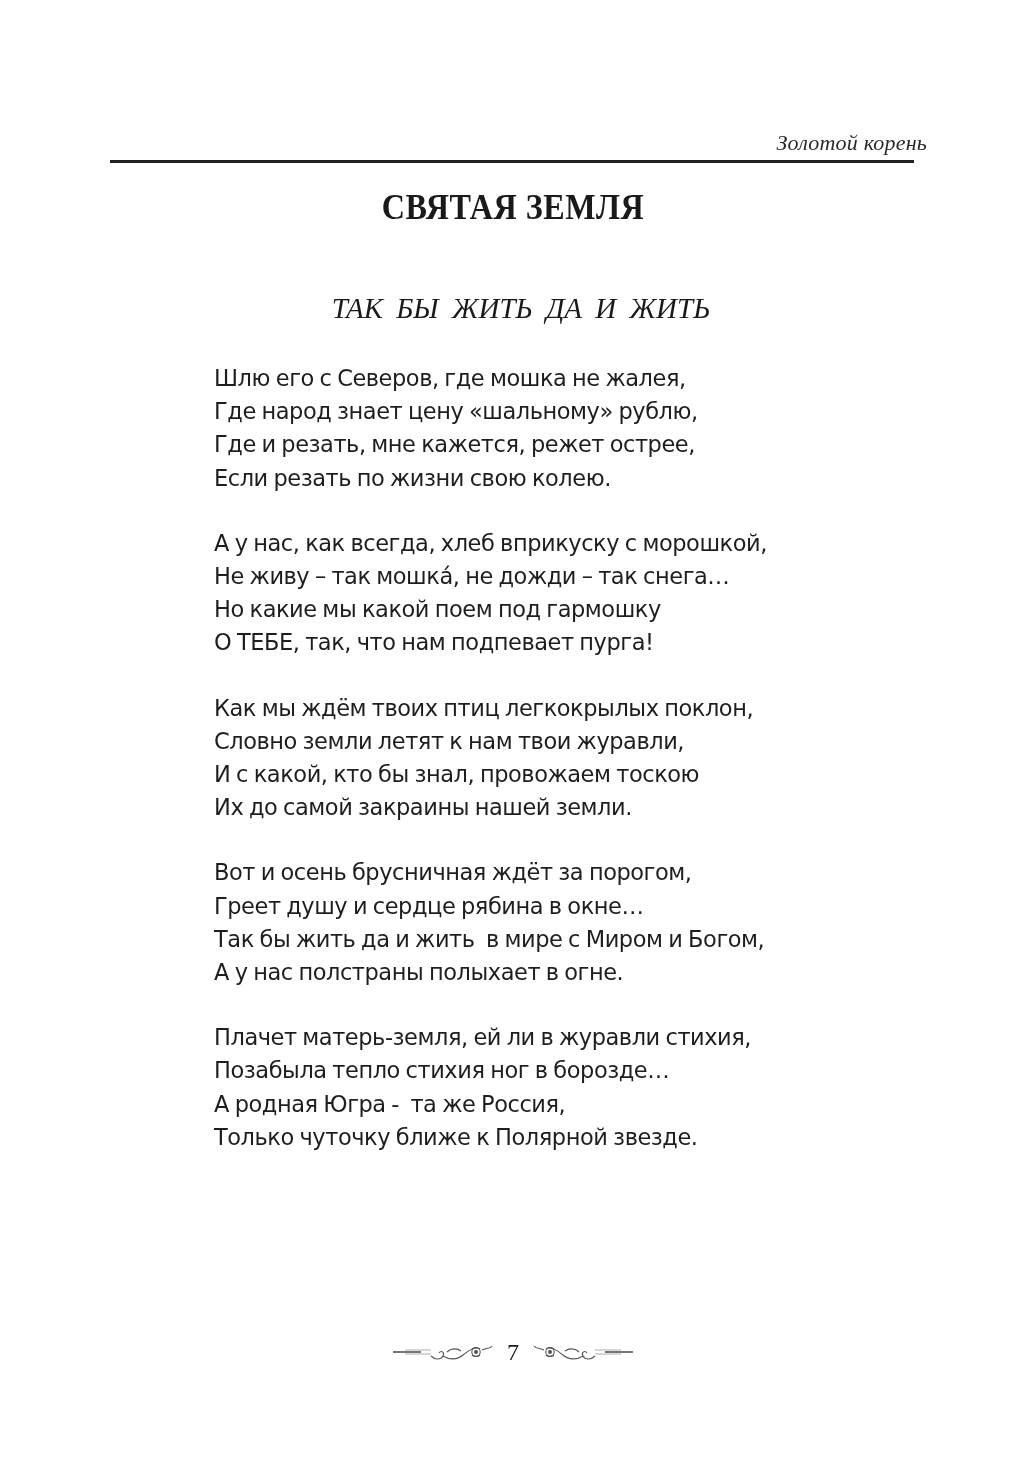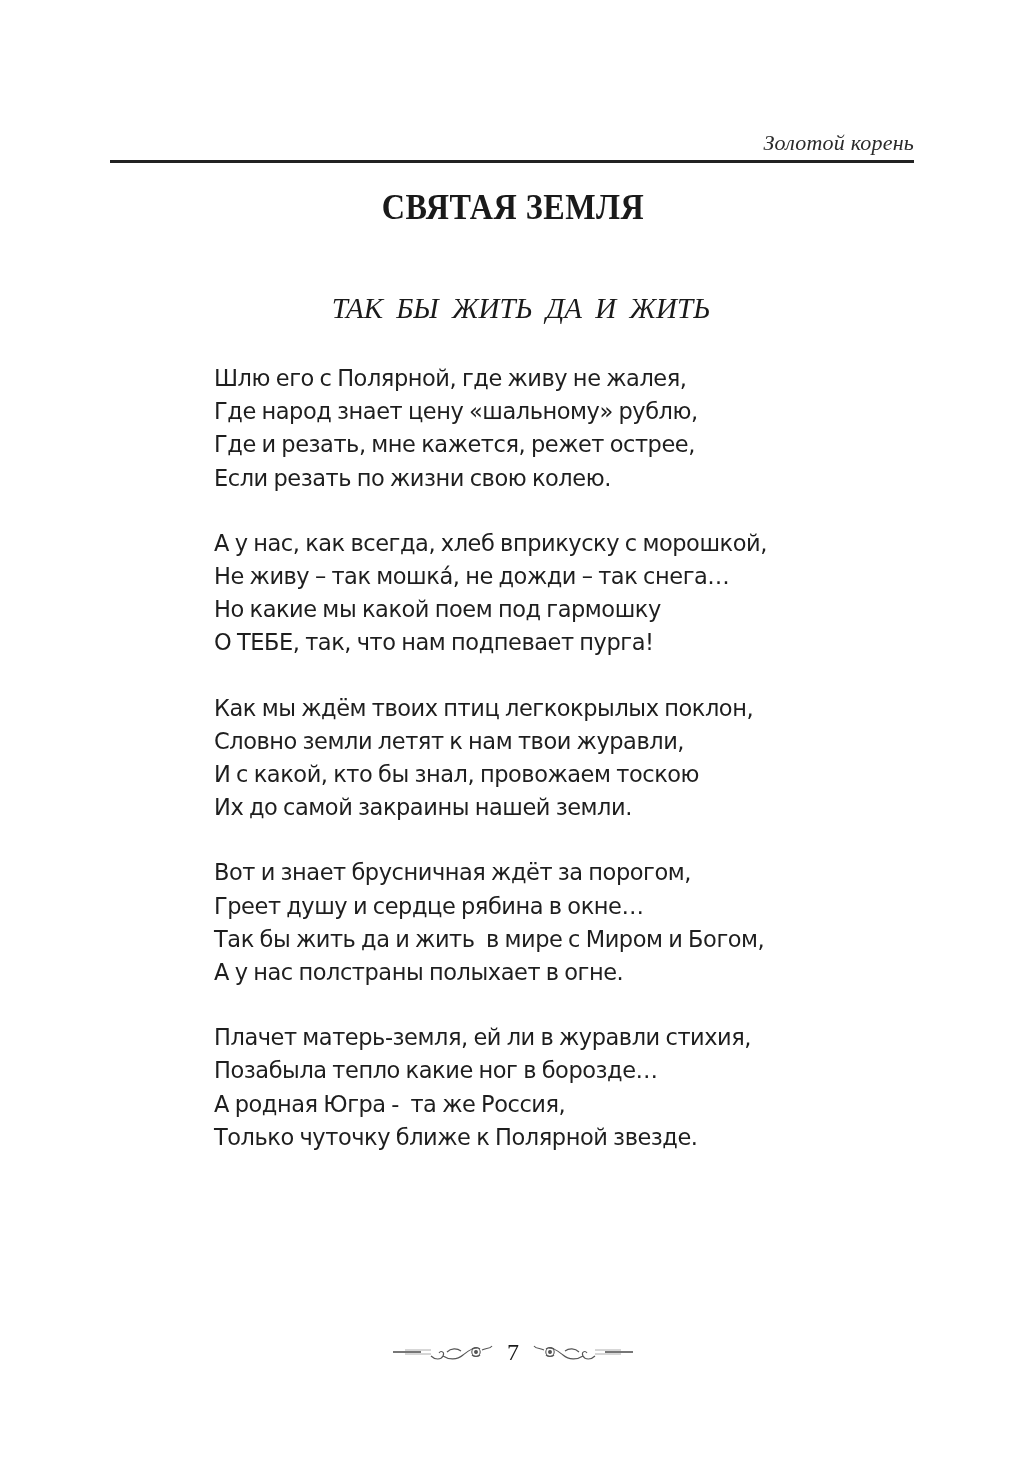--- a/index.html
+++ b/index.html
@@ -9,21 +9,21 @@
     }
     body {
       width: 1026px;
       height: 1482px;
       position: relative;
       overflow: hidden;
       color: #1a1a1a;
     }
     .running-head {
       position: absolute;
-      right: 112px;
+      right: 99px;
       top: 130px;
       font-family: "Liberation Serif", "DejaVu Serif", serif;
       font-style: italic;
       font-size: 22px;
       color: #2a2a2a;
       letter-spacing: 0.2px;
     }
     .head-rule {
       position: absolute;
       left: 110px;
@@ -104,46 +104,46 @@
 
 <div class="running-head">Золотой корень</div>
 <div class="head-rule"></div>
 
 <div class="section-title">СВЯТАЯ ЗЕМЛЯ</div>
 
 <div class="poem-title">ТАК БЫ ЖИТЬ ДА И ЖИТЬ</div>
 
 <div class="poem">
   <div class="stanza">
-    <span class="line">Шлю его с Полярной, где живу не жалея,</span>
+    <span class="line">Шлю его с Северов, где мошка не жалея,</span>
     <span class="line">Где народ знает цену «шальному» рублю,</span>
     <span class="line">Где и резать, мне кажется, режет острее,</span>
     <span class="line">Если резать по жизни свою колею.</span>
   </div>
   <div class="stanza">
     <span class="line">А у нас, как всегда, хлеб вприкуску с морошкой,</span>
     <span class="line">Не живу – так мошка́, не дожди – так снега…</span>
     <span class="line">Но какие мы какой поем под гармошку</span>
     <span class="line">О ТЕБЕ, так, что нам подпевает пурга!</span>
   </div>
   <div class="stanza">
     <span class="line">Как мы ждём твоих птиц легкокрылых поклон,</span>
     <span class="line">Словно земли летят к нам твои журавли,</span>
     <span class="line">И с какой, кто бы знал, провожаем тоскою</span>
     <span class="line">Их до самой закраины нашей земли.</span>
   </div>
   <div class="stanza">
-    <span class="line">Вот и знает брусничная ждёт за порогом,</span>
+    <span class="line">Вот и осень брусничная ждёт за порогом,</span>
     <span class="line">Греет душу и сердце рябина в окне…</span>
     <span class="line">Так бы жить да и жить  в мире с Миром и Богом,</span>
     <span class="line">А у нас полстраны полыхает в огне.</span>
   </div>
   <div class="stanza">
     <span class="line">Плачет матерь-земля, ей ли в журавли стихия,</span>
-    <span class="line">Позабыла тепло какие ног в борозде…</span>
+    <span class="line">Позабыла тепло стихия ног в борозде…</span>
     <span class="line">А родная Югра -  та же Россия,</span>
     <span class="line">Только чуточку ближе к Полярной звезде.</span>
   </div>
 </div>
 
 <div class="footer">
   <svg class="ornament" viewBox="0 0 106 24">
     <g fill="none" stroke="#555555" stroke-width="1.1">
       <line x1="2" y1="12" x2="30" y2="12" stroke-width="1.6"></line>
       <path d="M14 10 L40 10 M14 14 L40 14" stroke="#999999" stroke-width="0.8"></path>

